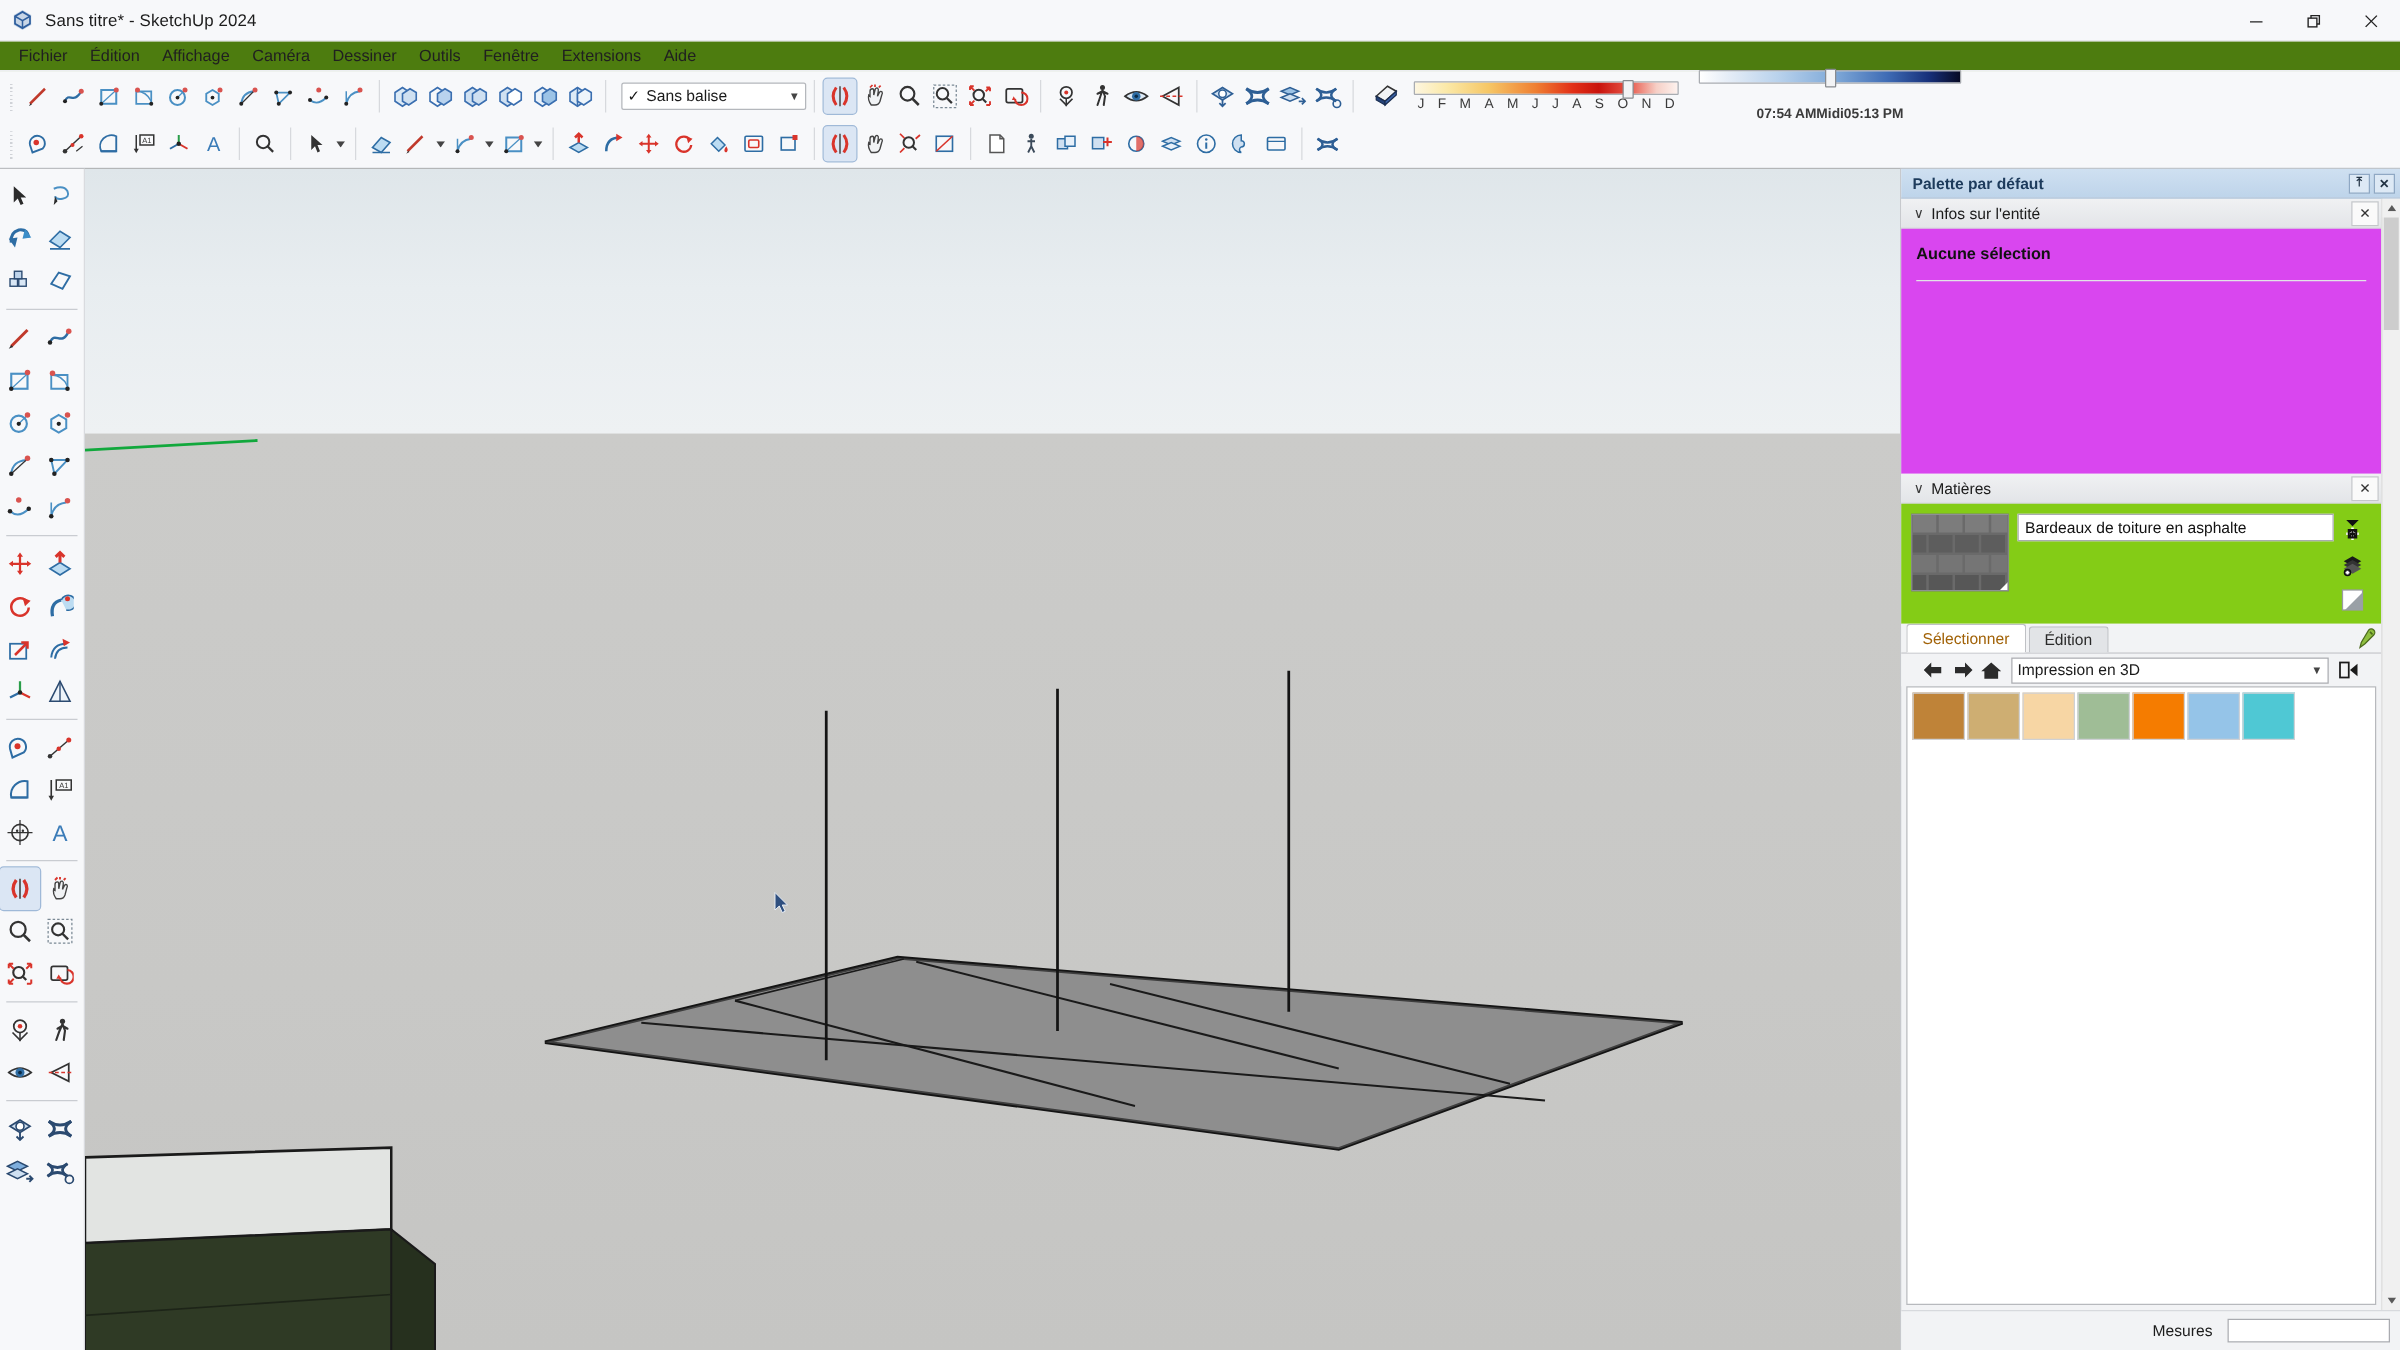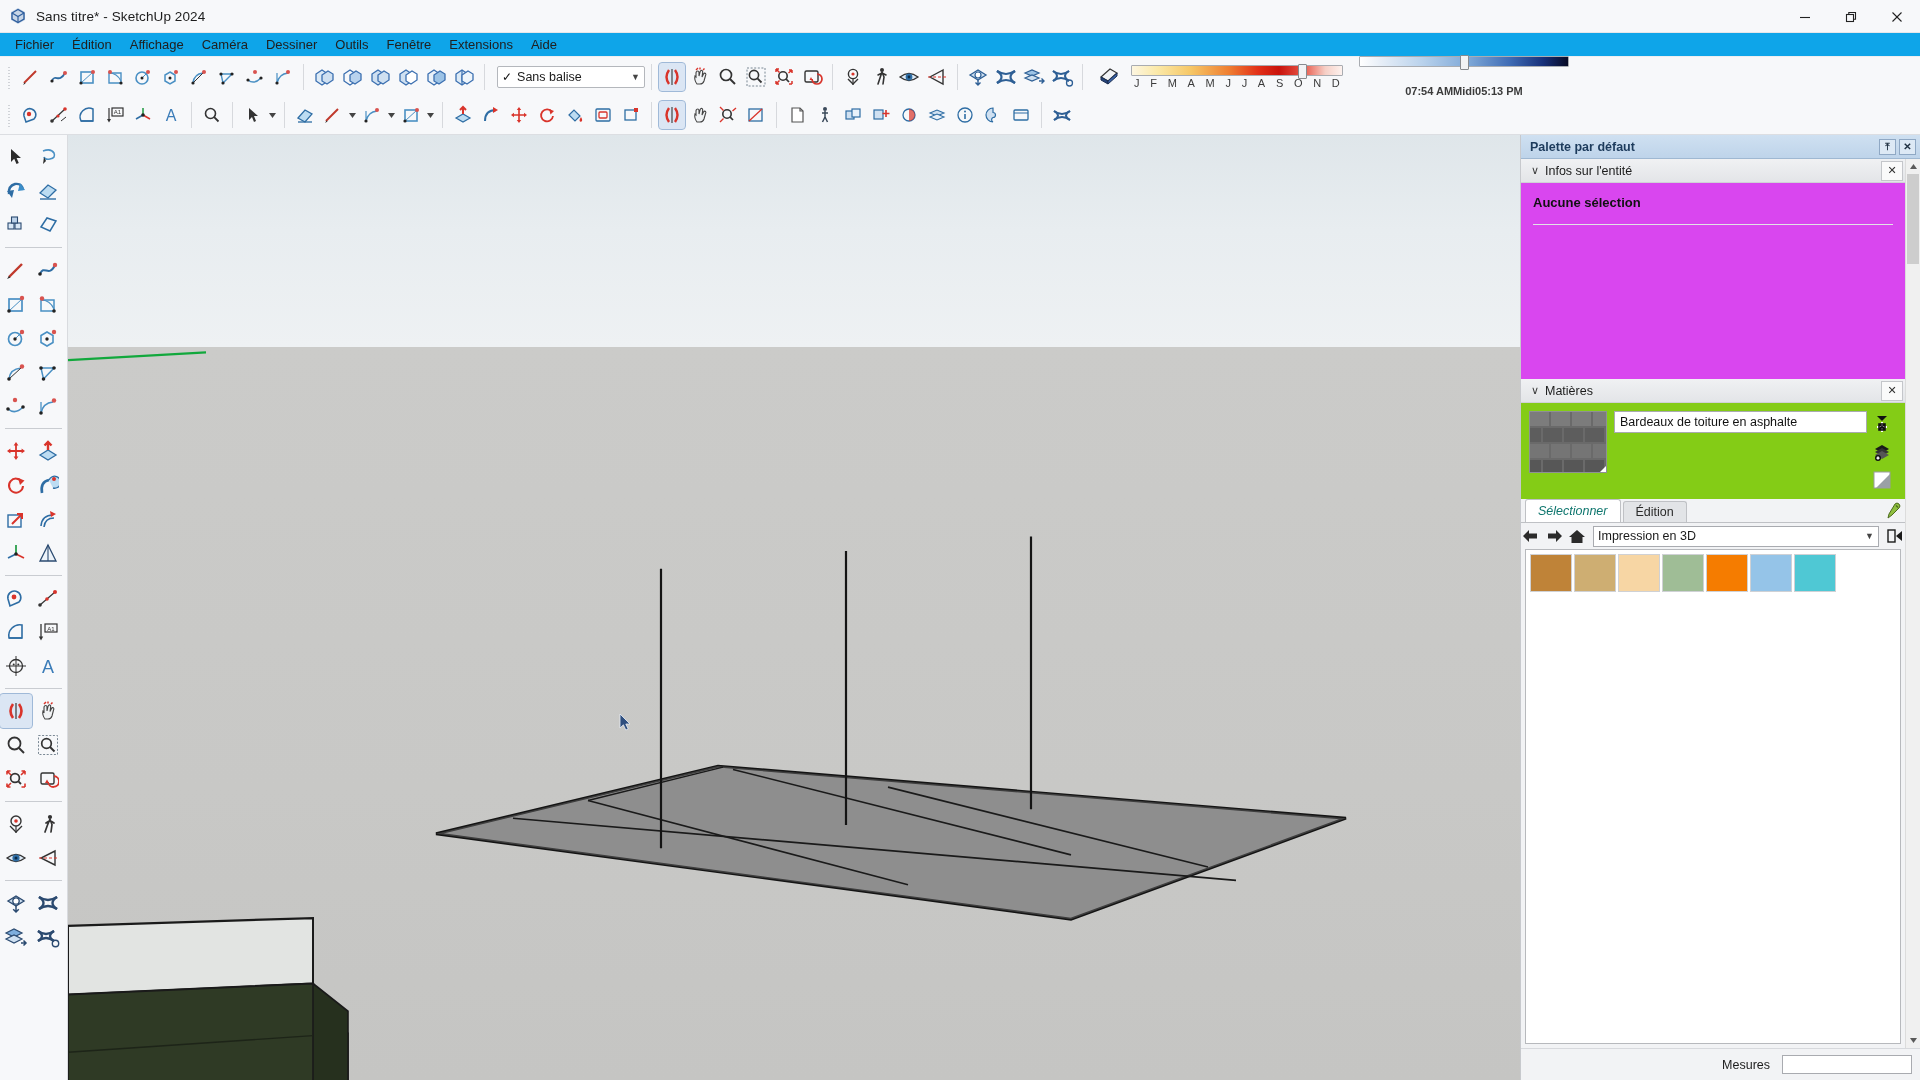--- a/index.html
+++ b/index.html
@@ -34,21 +34,21 @@
   .title-text { font-size: 13.5px; color: #1c1c1c; letter-spacing: .1px; }
   .win-buttons { position: absolute; right: 0; top: 0; height: 33px; display: flex; }
   .win-btn {
     width: 46px; height: 33px; display: flex; align-items: center; justify-content: center;
     color: #222;
   }
 
   
   .menubar {
     height: 24px; flex: 0 0 24px;
-    background: #0ea5e9;
+    background: #4d7c0f;
     display: flex; align-items: center;
     padding-left: 6px;
     border-bottom: 1px solid #eceef1;
   }
   .menu-item {
     padding: 3px 9px; font-size: 13px; color: #202020; line-height: 15px;
     border-radius: 2px;
   }
 
   
@@ -205,25 +205,25 @@
   .mat-actions { width: 30px; flex: 0 0 30px; display:flex; flex-direction:column; align-items:center; gap:6px; padding-top:2px; }
   .mat-abtn { width: 24px; height: 22px; display:flex; align-items:center; justify-content:center; }
 
   .tabs { display: flex; align-items: flex-end; height: 24px; background: #f2f3f5; padding-left: 4px; border-bottom: 1px solid #bfc1c5; }
   .tab {
     height: 21px; padding: 0 12px; display: flex; align-items: center;
     font-size: 12.5px; border: 1px solid #bfc1c5; border-bottom: none;
     background: #e2e4e7; color: #2a2a2a; margin-right: 2px;
     border-radius: 3px 3px 0 0;
   }
-  .tab.active { background: #fff; height: 23px; color: #0f766e; border-color: #bfc1c5; font-style: italic; }
+  .tab.active { background: #fff; height: 23px; color: #a16207; border-color: #bfc1c5; }
   .tabs .spacer { flex: 1; }
   .eyedrop { width: 26px; height: 22px; display:flex; align-items:center; justify-content:center; }
 
-  .nav-row { display: flex; align-items: center; height: 26px; background: #f2f3f5; padding: 0 0; gap: 3px; }
+  .nav-row { display: flex; align-items: center; height: 26px; background: #f2f3f5; padding: 0 16px; gap: 3px; }
   .navbtn { width: 20px; height: 20px; display: flex; align-items: center; justify-content: center; }
   .lib-select {
     flex: 1 1 auto; height: 21px; background: #fff; border: 1px solid #a9abb0;
     display: flex; align-items: center; padding: 0 4px; font-size: 12.5px; margin: 0 3px;
   }
   .lib-select .lbl { flex: 1; }
   .lib-select .ar { font-size: 9px; color: #444; }
 
   .swatches-area { flex: 1 1 auto; background: #fff; border: 1px solid #b7b9bd; margin: 0 4px 4px 4px; padding: 4px; }
   .swatch-grid { display: flex; flex-wrap: wrap; gap: 2px; }

